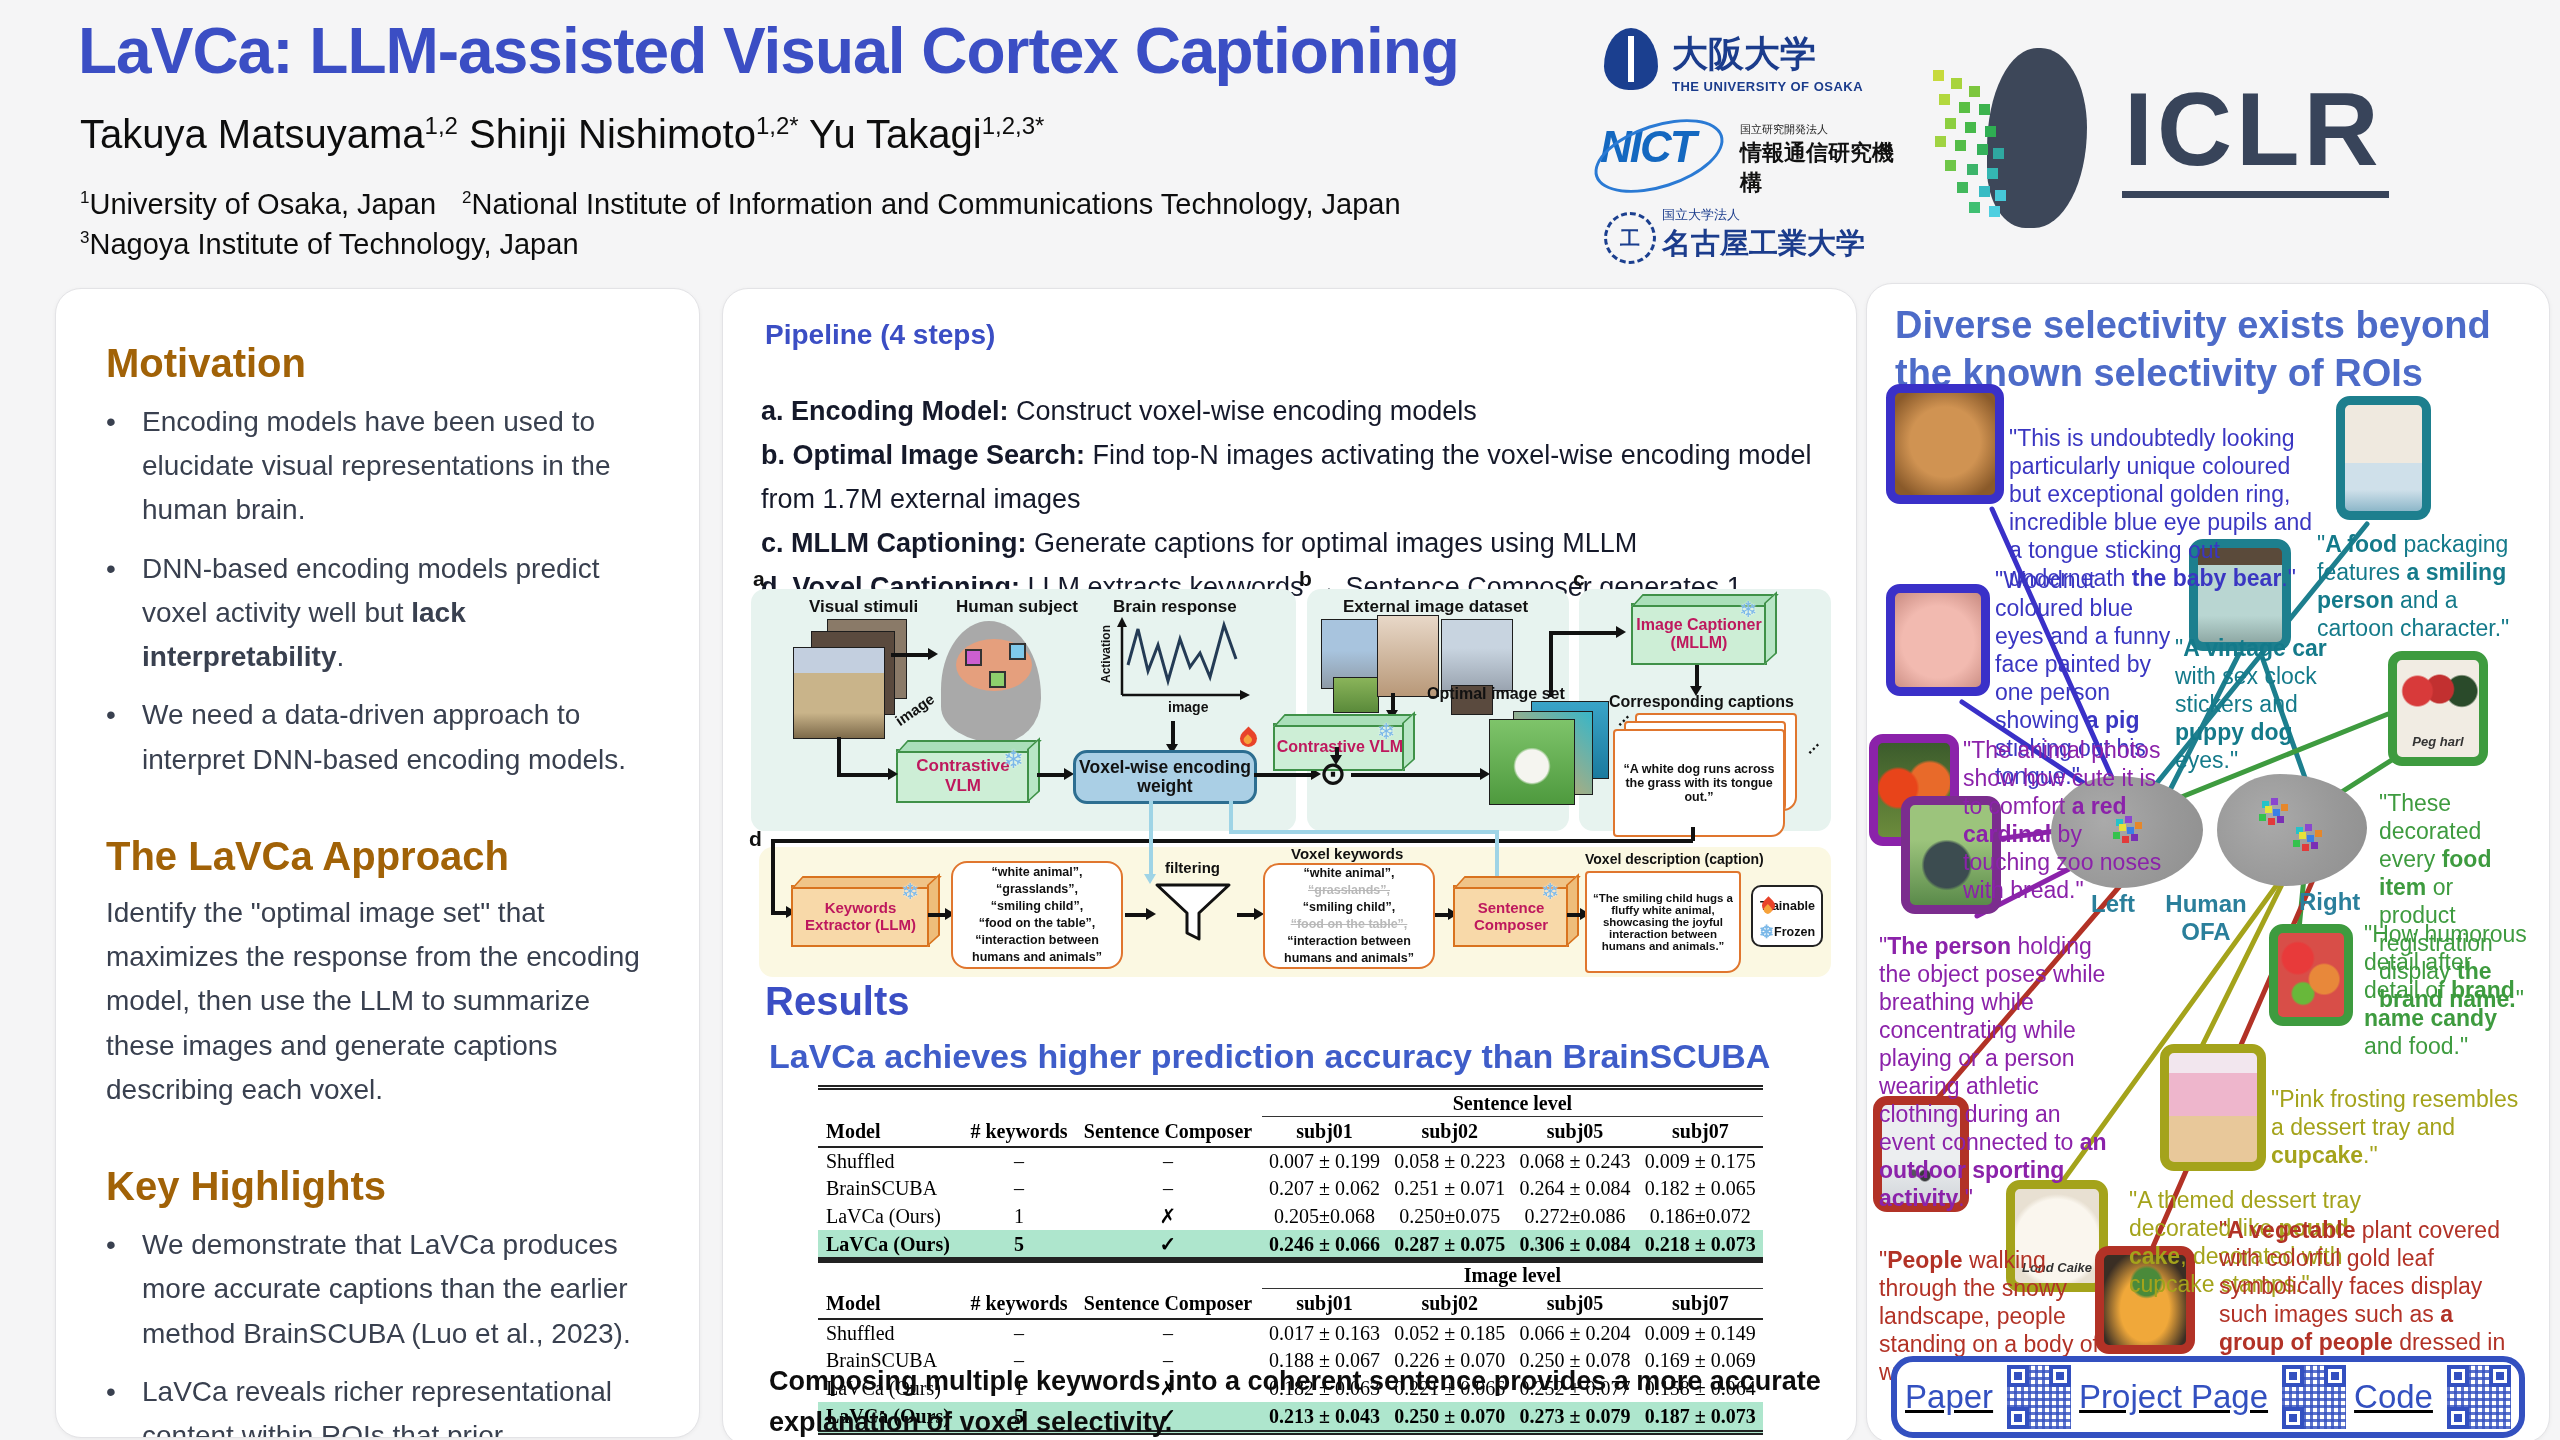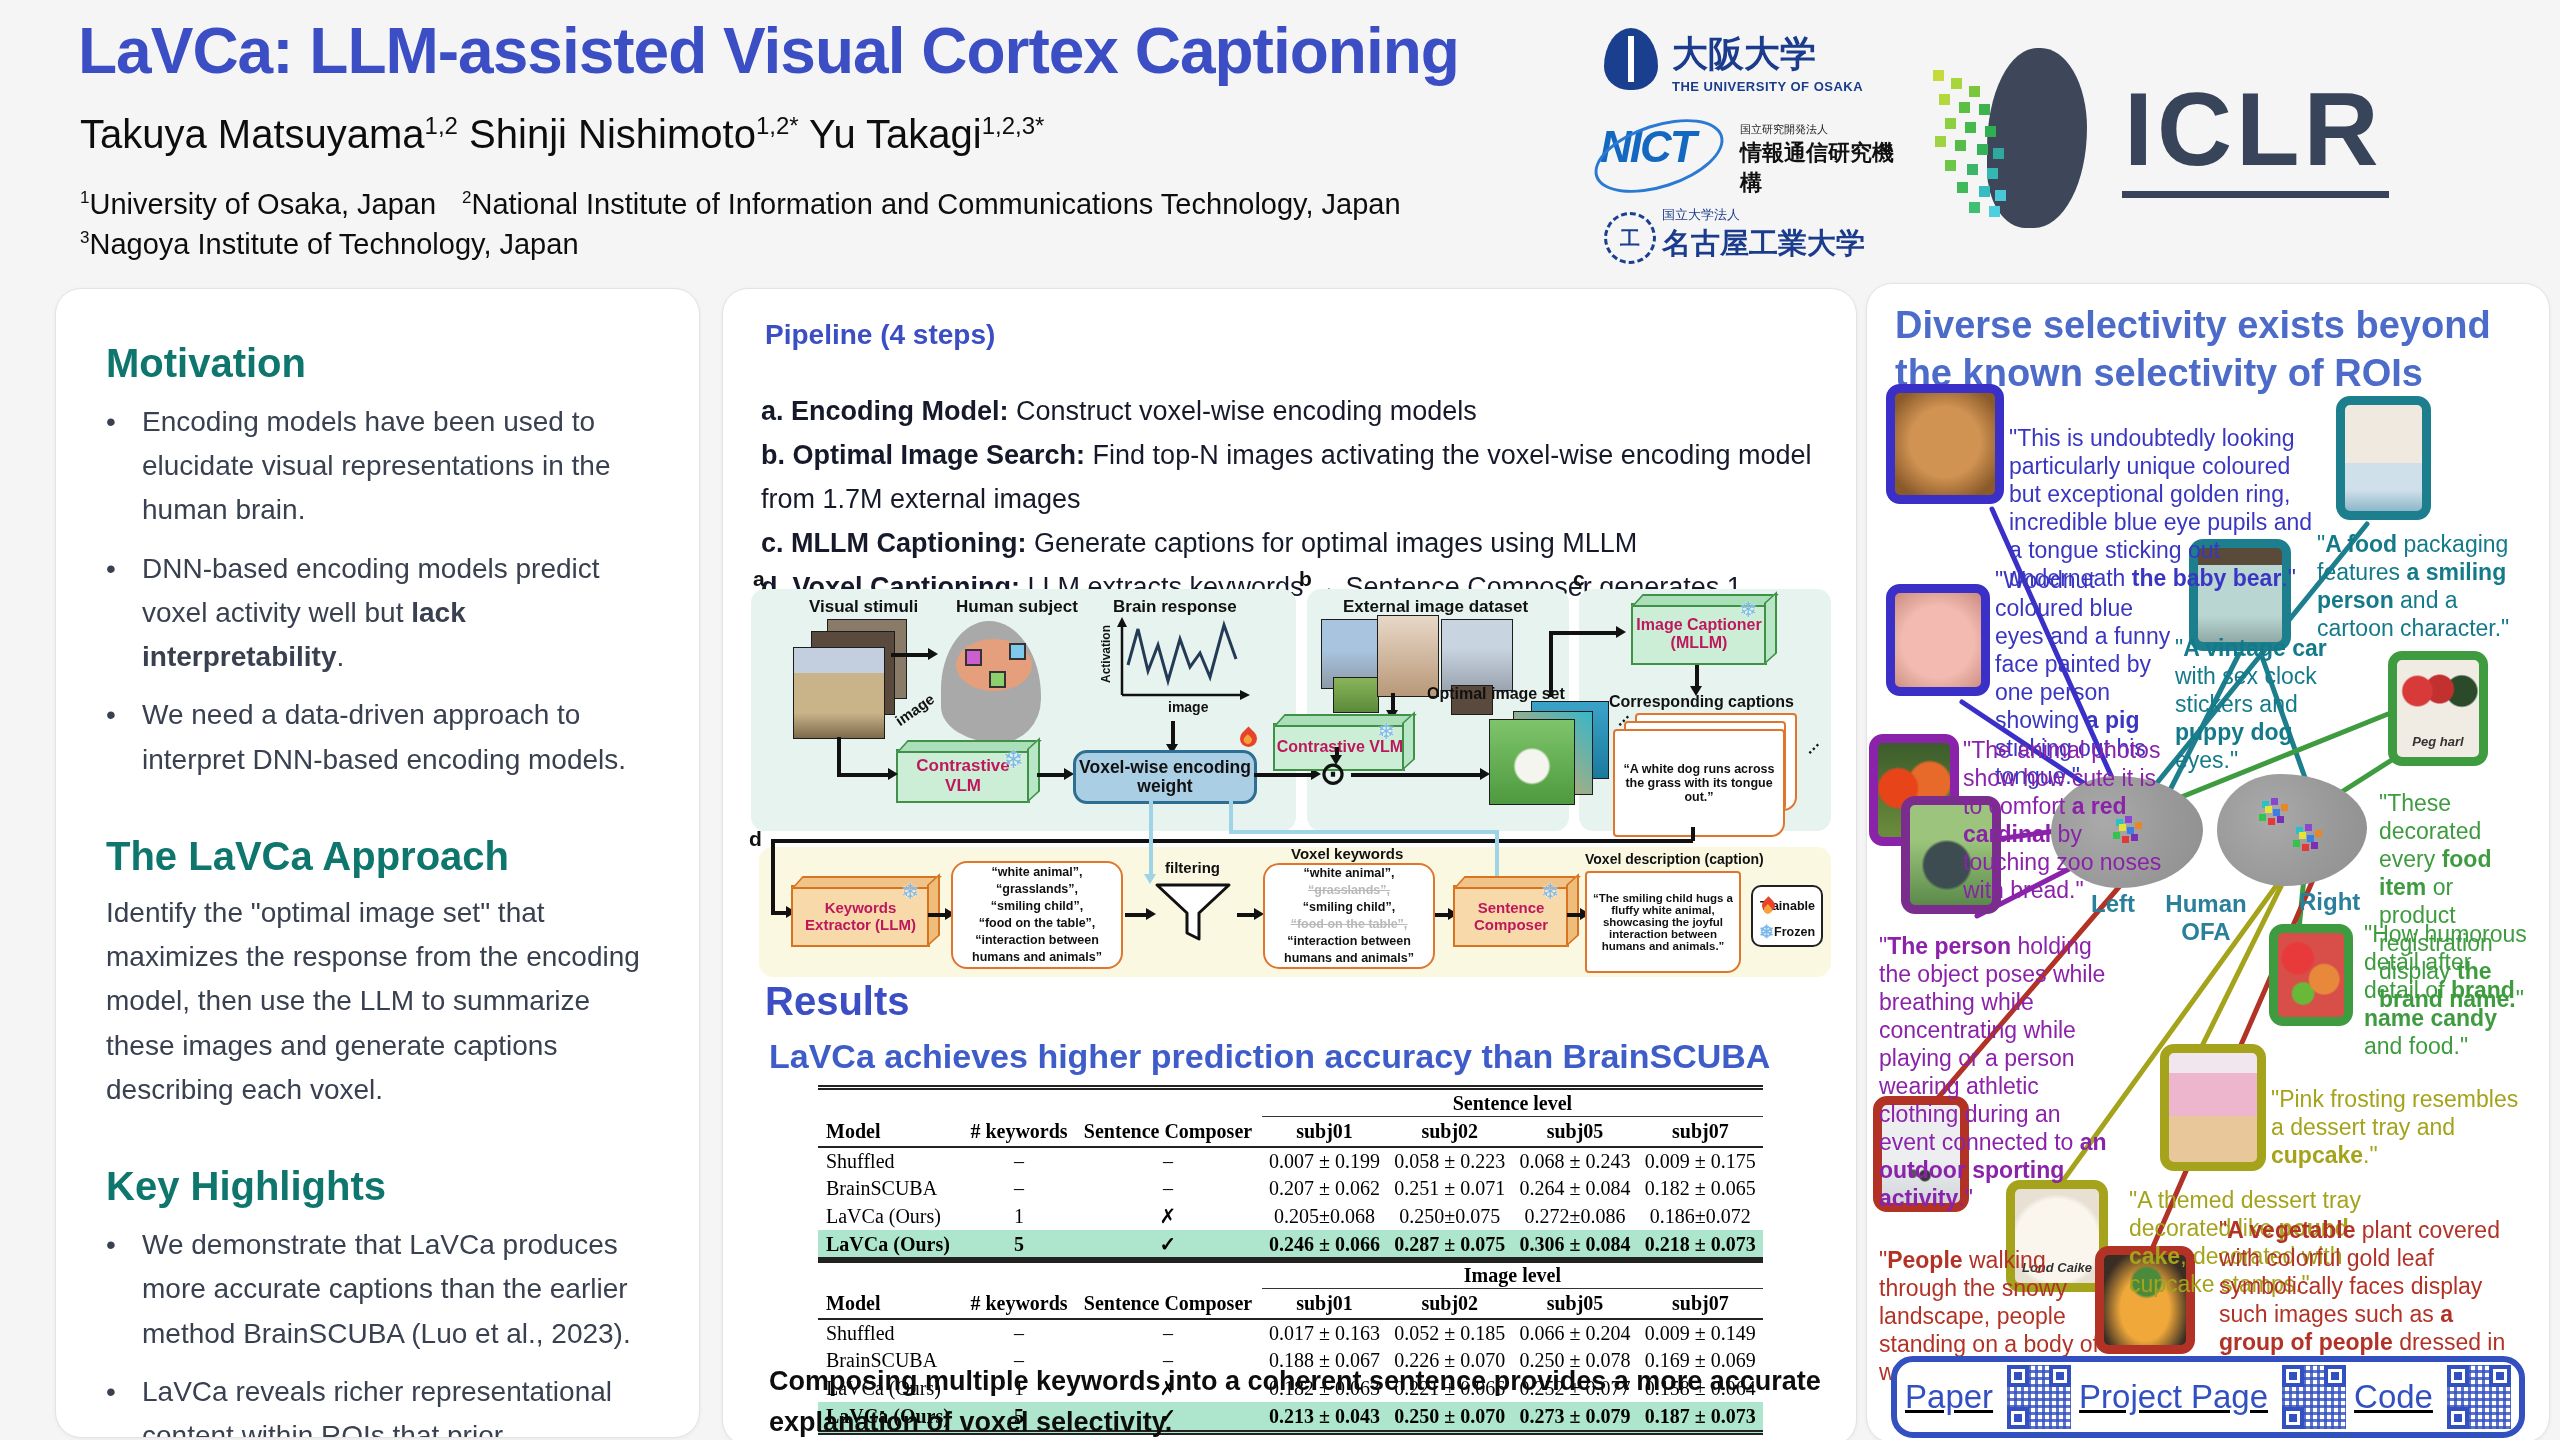--- a/index.html
+++ b/index.html
@@ -28,21 +28,21 @@
     border-radius:52% 48% 55% 40%/58% 46% 58% 34%;}
   .px{position:absolute;width:11px;height:11px;background:#c7da3c;
     box-shadow:18px 8px 0 #a8d43c,36px 16px 0 #7cc63e,6px 24px 0 #b2d83e,26px 32px 0 #5abf44,46px 34px 0 #3db34e,
     12px 48px 0 #8ccf40,32px 52px 0 #46b94a,52px 56px 0 #2fae52,2px 66px 0 #a0d342,22px 70px 0 #54bd48,
     44px 74px 0 #35b15a,60px 78px 0 #2fa8a0,12px 90px 0 #6ec648,34px 94px 0 #3cb46a,54px 98px 0 #34b6b2,
     24px 112px 0 #42b85c,46px 116px 0 #38bcc4,62px 120px 0 #46c8d8,36px 132px 0 #3fbf72,56px 136px 0 #4ecfe0;}
   #iclr-txt{left:2122px;top:70px;font-size:104px;font-weight:bold;color:#38445a;letter-spacing:4px;
     border-bottom:7px solid #38445a;padding:0 6px 2px 2px;}
   
   #left-card{left:55px;top:288px;width:645px;height:1150px;padding:52px 50px;overflow:hidden;}
-  .h2{font-size:40px;font-weight:bold;color:#0f766e;}
+  .h2{font-size:40px;font-weight:bold;color:#a16207;}
   .body-t{font-size:28px;color:#39404f;line-height:1.58;}
   .bul{display:flex;margin-top:14px;}
   .bul .m{width:36px;flex:none;color:#39404f;font-size:28px;line-height:1.58;}
   .bb{font-weight:bold;}
   
   #mid-card{left:722px;top:288px;width:1135px;height:1158px;}
   #pipe-title{left:42px;top:30px;font-size:28px;font-weight:bold;color:#3b4ec4;}
   #steps{left:38px;top:100px;width:1070px;font-size:27px;color:#15192a;line-height:1.63;}
   #diagram{left:28px;top:300px;width:1082px;height:400px;}
   .dpanel{position:absolute;background:#e7f3ef;border-radius:14px;}

